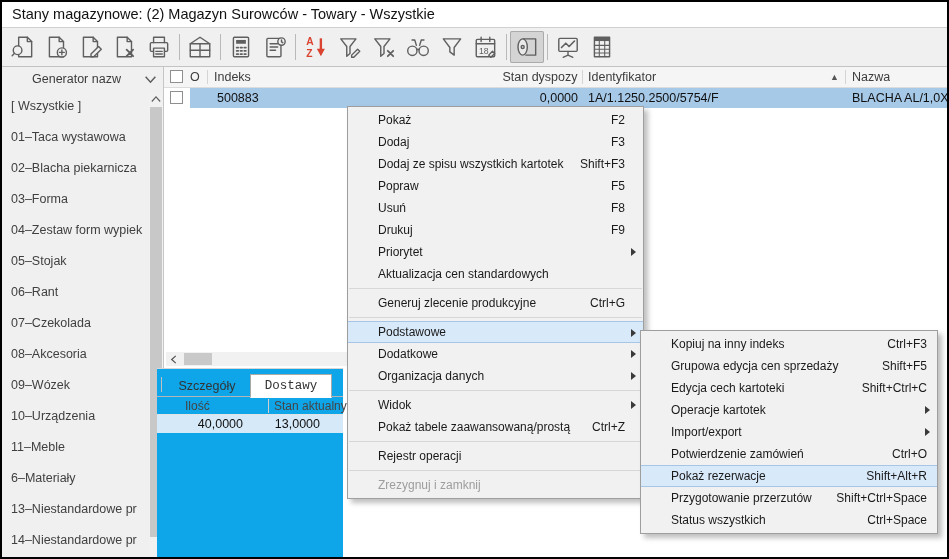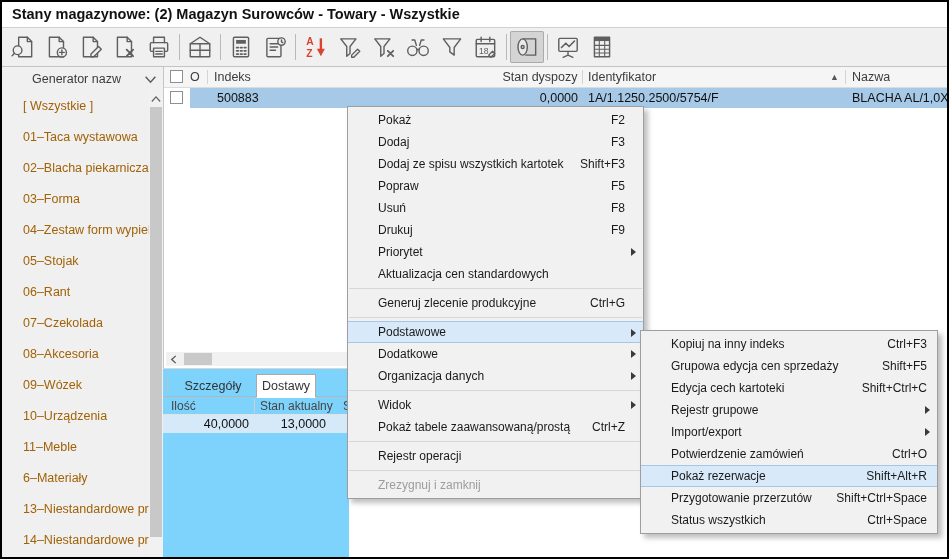--- a/index.html
+++ b/index.html
@@ -4,35 +4,35 @@
 <style>
   html,body{margin:0;padding:0;background:#fff;}
   *{box-sizing:border-box;}
   .window{
     position:relative;width:949px;height:559px;
     border:2px solid #000;background:#fff;
     font-family:"Liberation Sans",sans-serif;color:#1a1a1a;overflow:hidden;
   }
   
   .titlebar{position:absolute;left:0;top:0;right:0;height:26px;background:#fff;
-    border-bottom:1px solid #d0d0d0;line-height:25px;padding-left:10px;font-size:14.5px;color:#111;font-weight:bold;}
+    border-bottom:1px solid #d0d0d0;line-height:25px;padding-left:10px;font-size:14.5px;color:#111;}
   
   .toolbar{position:absolute;left:0;top:26px;right:0;height:39px;background:#f0f0f0;
     border-bottom:1px solid #c3c3c3;display:flex;align-items:center;padding-left:4px;}
   .tbtn{width:34px;height:32px;display:flex;align-items:center;justify-content:center;border-radius:2px;}
   .tbtn.selected{background:#d4d4d4;box-shadow:inset 0 0 0 1px #ababab;}
   .tsep{width:1px;height:26px;background:#b9b9b9;margin:0 3px;}
   .tbtn svg{width:26px;height:26px;}
   
   .sidebar{position:absolute;left:0;top:65px;bottom:0;width:162px;background:#f0f0f0;border-right:1px solid #c6c6c6;}
   .sidebar-header{position:absolute;left:0;top:0;right:0;height:24px;font-size:12.5px;color:#3c3c3c;
     line-height:24px;padding-left:30px;}
   .sidebar-header svg{position:absolute;right:6px;top:6px;width:13px;height:13px;}
   .sidebar-list{position:absolute;left:0;top:24px;right:14px;bottom:0;overflow:hidden;}
-  .sidebar-item{height:31px;line-height:31px;padding-left:21px;font-size:12.5px;color:#a16207;
+  .sidebar-item{height:31px;line-height:31px;padding-left:9px;font-size:12.5px;color:#404040;
     white-space:nowrap;overflow:hidden;}
   .sidebar-scroll{position:absolute;right:0;top:24px;bottom:0;width:14px;background:#f1f1f1;}
   .sidebar-scroll .up{height:15px;display:flex;align-items:center;justify-content:center;}
   .sidebar-scroll .up svg{width:10px;height:8px;}
   .sidebar-scroll .thumb{position:absolute;top:16px;left:1px;width:12px;height:430px;background:#c8c8c8;}
   
   .table-body{position:absolute;left:162px;top:65px;right:0;bottom:0;background:#fff;}
   .thead{position:absolute;left:162px;top:65px;right:0;height:21px;background:#f5f5f5;
     border-bottom:1px solid #dcdcdc;font-size:12.5px;color:#3c3c3c;}
   .thead .cell,.trow .cell{position:absolute;top:0;line-height:20px;white-space:nowrap;overflow:hidden;}
@@ -40,28 +40,28 @@
   .checkbox{position:absolute;width:13px;height:13px;background:#fff;border:1px solid #8f8f8f;top:3px;left:6px;}
   .sort-arrow{position:absolute;left:666px;top:0;font-size:9px;color:#555;line-height:20px;}
   .trow{position:absolute;left:162px;top:86px;right:0;height:20px;font-size:12.5px;color:#101010;}
   .trow .rowbg{position:absolute;left:26px;right:0;top:0;bottom:0;background:#a6c9e8;}
   
   .hscroll{position:absolute;left:164px;top:350px;width:182px;height:14px;background:#f1f1f1;}
   .hscroll .larr{position:absolute;left:0;top:0;width:14px;height:14px;display:flex;align-items:center;justify-content:center;}
   .hscroll .larr svg{width:7px;height:9px;}
   .hscroll .thumb{position:absolute;left:18px;top:1px;width:28px;height:12px;background:#c9c9c9;}
   
-  .panel{position:absolute;left:161px;top:366px;width:186px;bottom:0;background:#7dd3fc;border-top:1px solid #d6d6d6;}
+  .panel{position:absolute;left:155px;top:366px;width:186px;bottom:0;background:#0ea5e9;border-top:1px solid #d6d6d6;}
   .tabbar{position:absolute;left:0;top:4px;right:0;height:24px;border-bottom:1px solid #b5b5b5;}
   .tabbar .tick{position:absolute;left:4px;top:4px;bottom:4px;width:1px;background:#c0c0c0;}
   .tab{position:absolute;top:2px;height:22px;line-height:22px;text-align:center;font-size:12.5px;color:#333;}
   .tab.inactive{left:8px;width:84px;}
-  .tab.active{left:93px;width:60px;background:#fff;border:1px solid #a9a9a9;border-bottom:1px solid #fff;top:1px;height:24px;z-index:2;}
+  .tab.active{left:93px;width:82px;background:#fff;border:1px solid #a9a9a9;border-bottom:1px solid #fff;top:1px;height:24px;z-index:2;font-family:Liberation Mono, monospace;}
   .pcols{position:absolute;left:0;top:28px;right:0;height:18px;font-size:12px;color:#454545;border-bottom:1px solid #e3e3e3;}
-  .pcols span{position:absolute;line-height:18px;white-space:nowrap;}
+  .pcols span{position:absolute;line-height:18px;white-space:nowrap;margin-left:20px;}
   .prow{position:absolute;left:0;top:46px;right:0;height:18px;background:#d6e9f8;font-size:12.5px;color:#101010;}
   .prow span{position:absolute;line-height:18px;text-align:right;}
   
   .menu{position:absolute;background:#f1f1f1;border:1px solid #9e9e9e;
     box-shadow:4px 4px 5px rgba(0,0,0,0.25);padding:2px 0;font-size:12px;color:#1a1a1a;z-index:10;}
   #contextMenu{left:345px;top:104px;width:297px;}
   #subMenu{left:638px;top:328px;width:298px;z-index:11;}
   .mi{position:relative;height:22px;line-height:22px;display:flex;align-items:center;white-space:nowrap;}
   .mi .label{margin-left:30px;flex:1;overflow:hidden;}
   .mi .shortcut{margin-right:18px;color:#1a1a1a;}
@@ -372,21 +372,21 @@
       </div>
       <div class="mi">
         <span class="label">Grupowa edycja cen sprzedaży</span>
         <span class="shortcut">Shift+F5</span>
       </div>
       <div class="mi">
         <span class="label">Edycja cech kartoteki</span>
         <span class="shortcut">Shift+Ctrl+C</span>
       </div>
       <div class="mi">
-        <span class="label">Rejestr grupowe</span>
+        <span class="label">Operacje kartotek</span>
         <span class="subarrow"></span>
       </div>
       <div class="mi">
         <span class="label">Import/export</span>
         <span class="subarrow"></span>
       </div>
       <div class="mi">
         <span class="label">Potwierdzenie zamówień</span>
         <span class="shortcut">Ctrl+O</span>
       </div>

